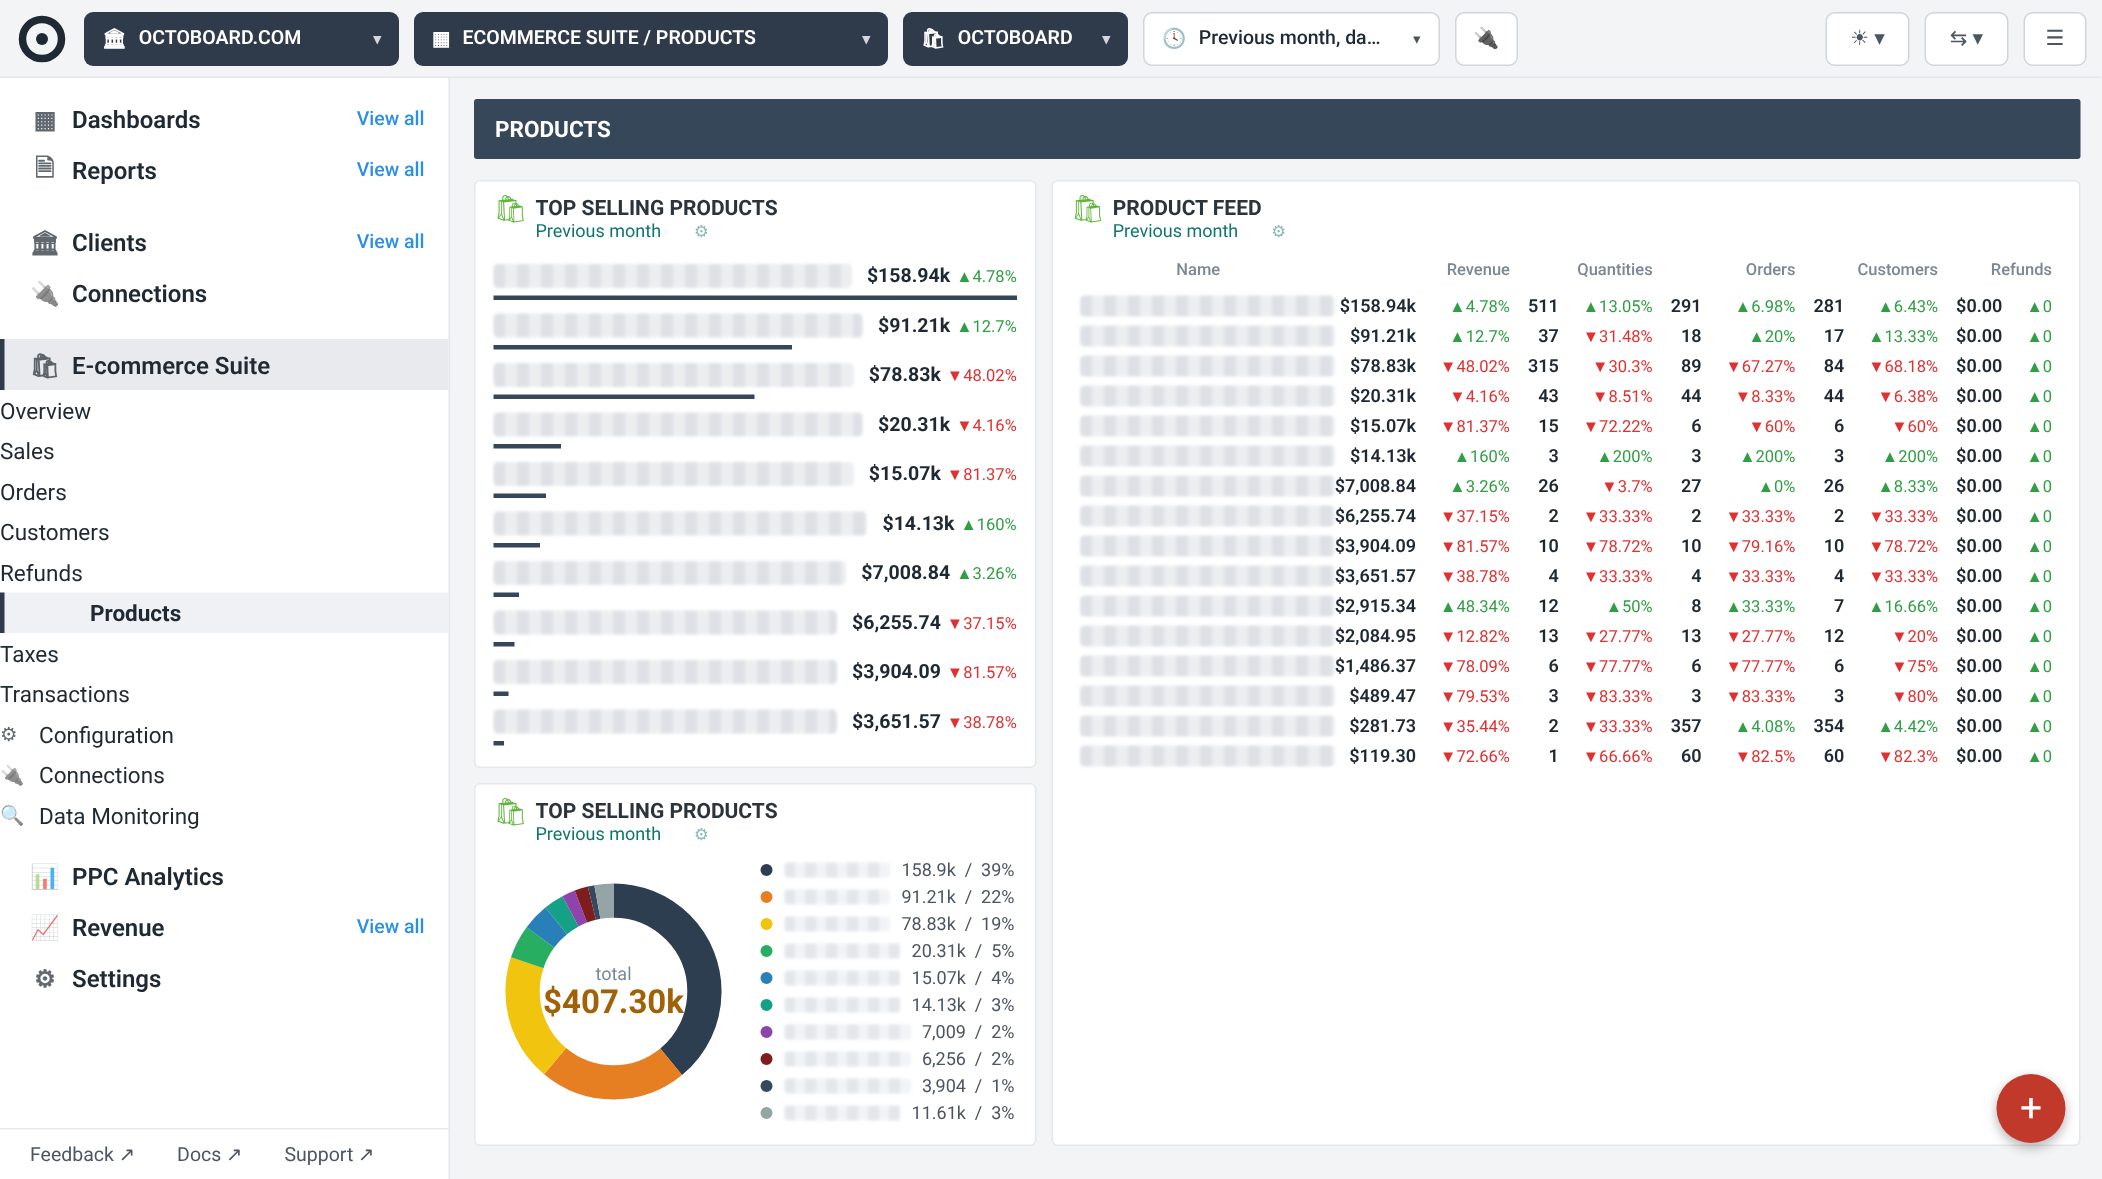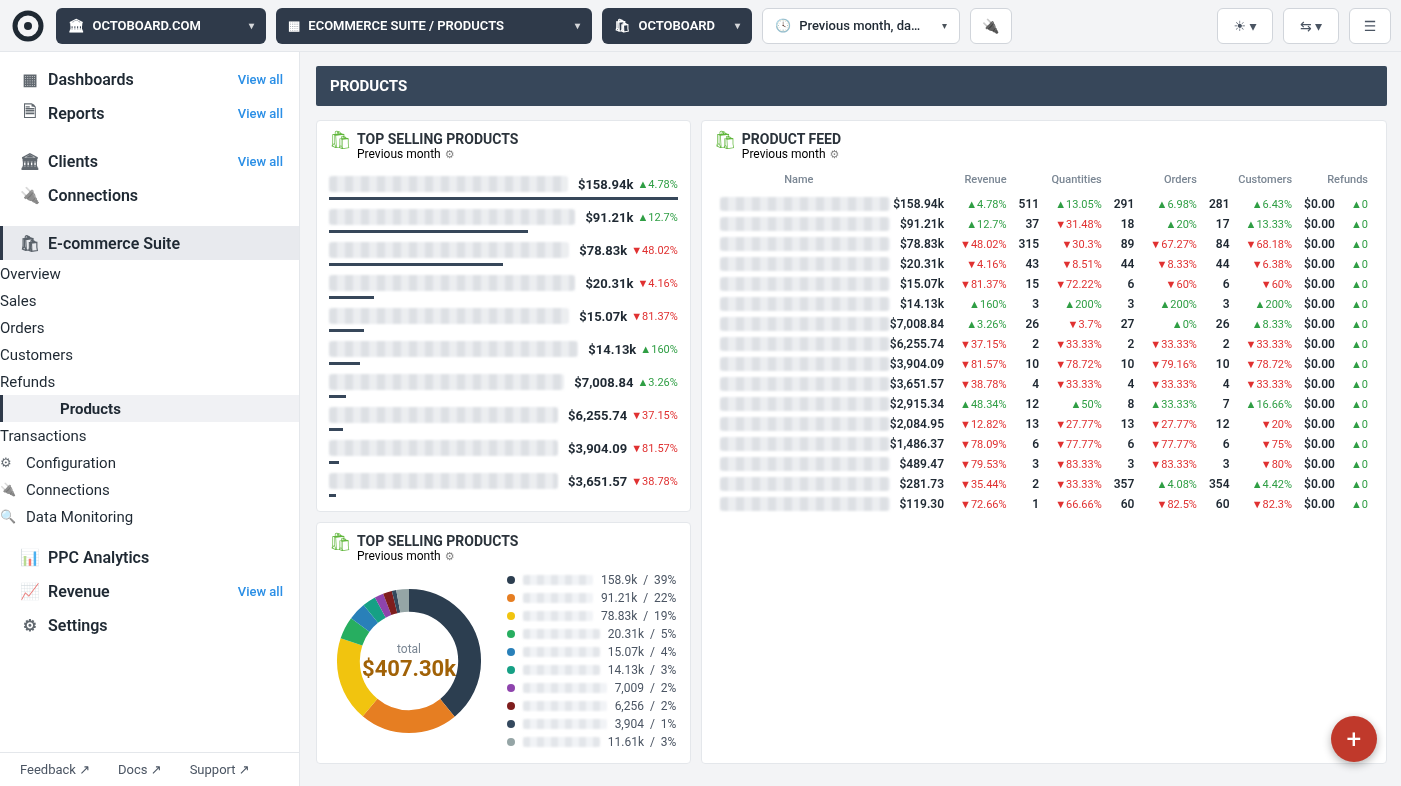--- a/index.html
+++ b/index.html
@@ -24,21 +24,21 @@
 .sbfoot { height:34px; border-top:1px solid #e4e7eb; display:flex; align-items:center; padding:0 20px; gap:28px; font-size:13px; color:#4b5563;}
 .main { flex:1; overflow:auto; padding:14px 14px 14px 16px; }
 .hdr { background:#37475a; color:#fff; height:40px; display:flex; align-items:center; padding:0 14px; font-weight:700; font-size:15px; border-radius:2px; margin-bottom:14px;}
 .cards { display:flex; gap:10px; }
 .col1 { width:396px; display:flex; flex-direction:column; gap:10px;}
 .col2 { flex:1; }
 .card { background:#fff; border:1px solid #e4e7eb; border-radius:4px; padding:10px 12px 12px; }
 .cardhead { display:flex; align-items:flex-start; gap:8px; margin-bottom:8px;}
 .bag { width:20px; height:20px; color:#5fb63a; font-size:18px; line-height:18px;}
 .ctitle { font-size:14px; font-weight:700; color:#2b333b;}
-.csub { font-size:12px; color:#000000; display:flex; align-items:center; gap:4px;}
+.csub { font-size:12px; color:#0f766e; display:flex; align-items:center; gap:22px;}
 .csub .cog { opacity:.5; font-size:11px;}
 .toprow { display:flex; align-items:center; height:30px; font-size:13px;}
 .bluritem { flex:1; height:16px; background:repeating-linear-gradient(90deg,#d0d4da 0 8px,#e4e7eb 8px 16px); border-radius:3px; filter:blur(1px); opacity:.7;}
 .topval { font-weight:700; color:#1f2933; margin-left:10px; white-space:nowrap;}
 .delta { font-size:11px; margin-left:4px; white-space:nowrap;}
 .delta.up { color:#2f9e44;}
 .delta.dn { color:#e03131;}
 .barrow { height:3px; margin-top:-2px; margin-bottom:2px;}
 .bar { height:100%; background:#37475a;}
 .feedtable th { font-size:11px; color:#7b8794; font-weight:500; text-align:right; padding:4px 6px 8px;}
@@ -139,20 +139,23 @@
         <div class="subrow">
           <span>Customers</span>
         </div>
         <div class="subrow">
           <span>Refunds</span>
         </div>
         <div class="subrow sel">
           <span>Products</span>
         </div>
         <div class="subrow">
+          <span>Taxes</span>
+        </div>
+        <div class="subrow">
           <span>Transactions</span>
         </div>
         <div class="subrow">
           <span class="ico2">⚙</span>
           <span>Configuration</span>
         </div>
         <div class="subrow">
           <span class="ico2">🔌</span>
           <span>Connections</span>
         </div>

